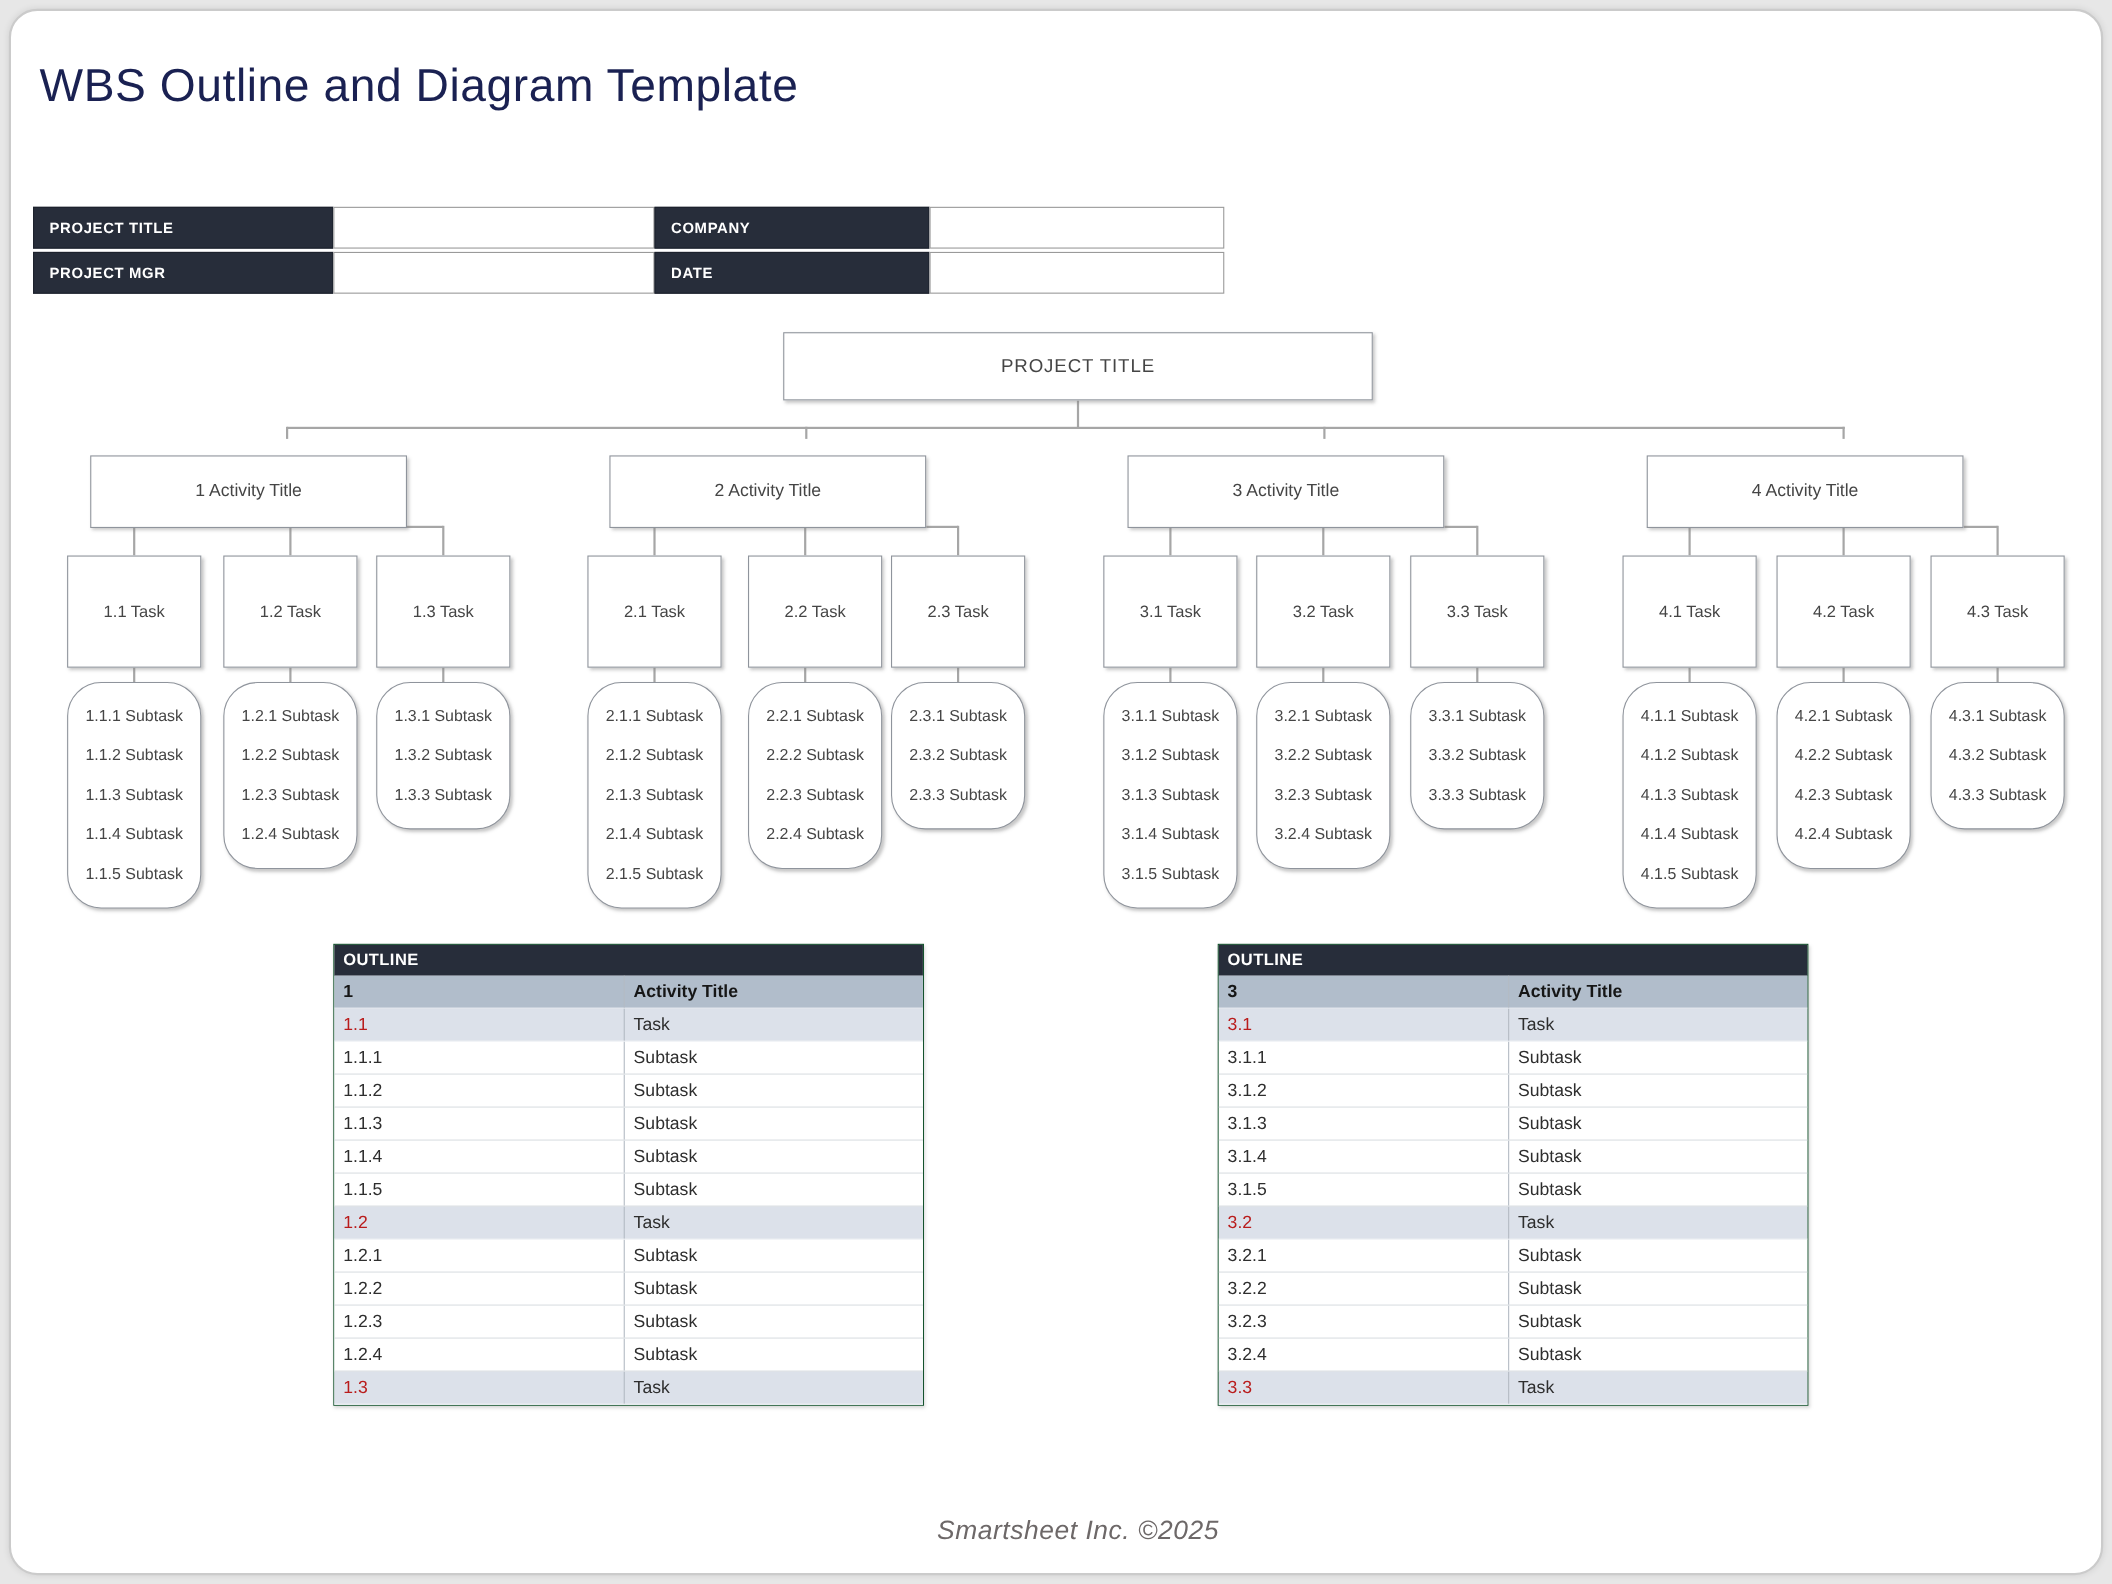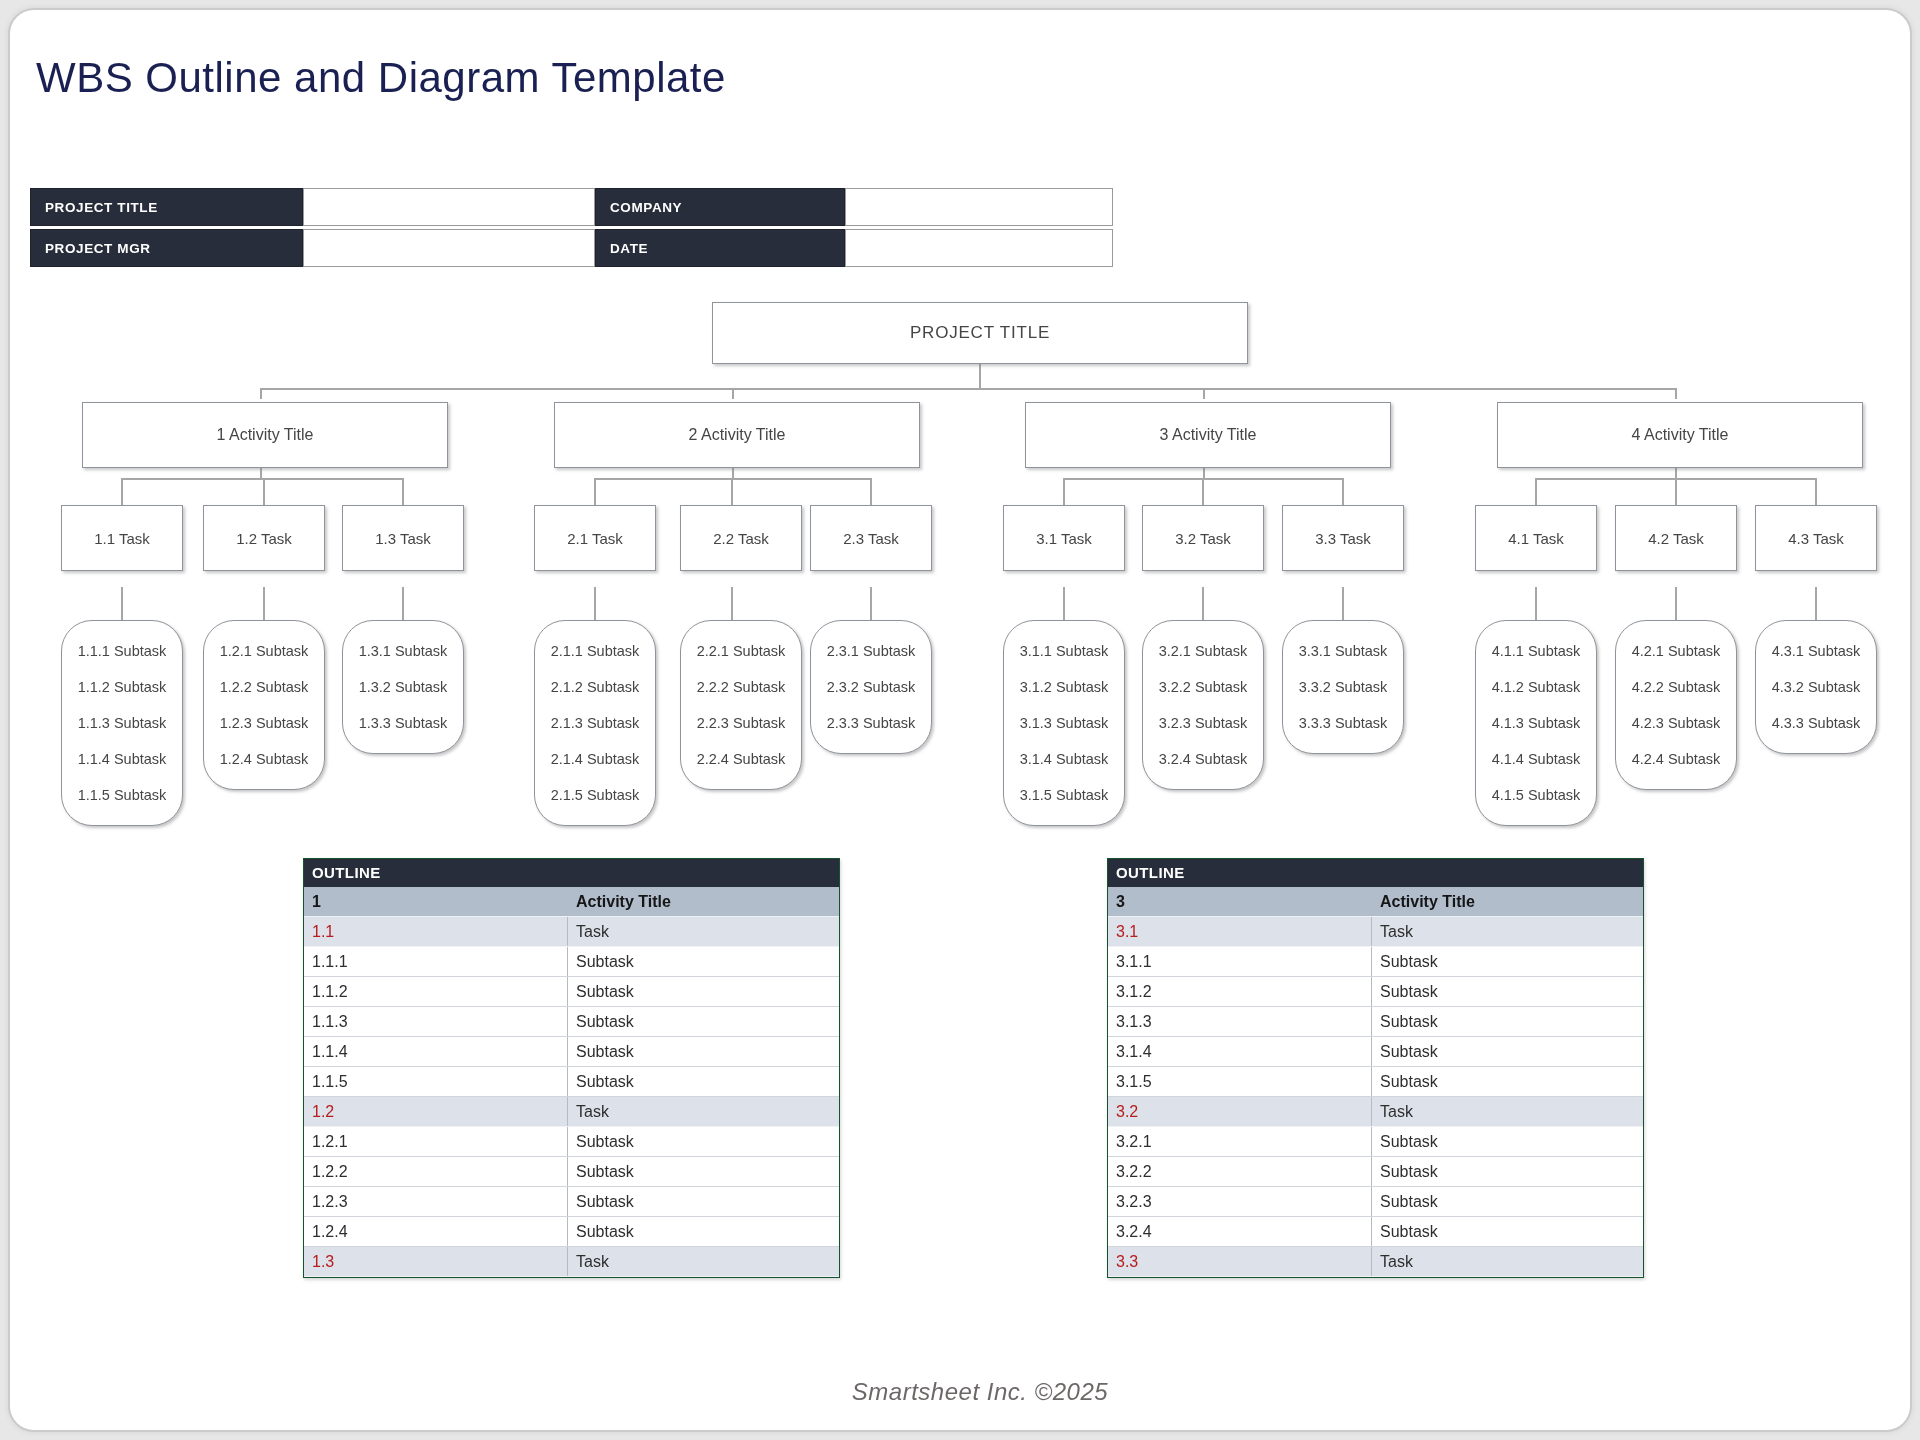--- a/index.html
+++ b/index.html
@@ -41,23 +41,23 @@
   }
   
   .box{
     position:absolute;background:#ffffff;
     border:1.5px solid #8f949c;box-sizing:border-box;
     box-shadow:2px 2px 3px rgba(130,130,130,0.45);
     display:flex;align-items:center;justify-content:center;
     color:#454545;
   }
   .root-box{left:712px;top:302px;width:536px;height:62px;font-size:17px;letter-spacing:.8px;}
-  .activity{top:402px;width:366px;height:66px;font-size:16px;}
+  .activity{top:414px;width:288px;height:66px;font-size:16px;}
   .a1{left:82px}.a2{left:554px}.a3{left:1025px}.a4{left:1497px}
-  .task{top:505px;width:122px;height:66px;font-size:15px;}
+  .task{top:505px;width:122px;height:102px;font-size:15px;}
   .subs{top:620px;width:122px;display:block;padding:12px 0;text-align:center;border-radius:31px;}
   .sub-item{font-size:14.5px;line-height:36px;white-space:nowrap;color:#454545;}
   .tb11{left:61px}.tb12{left:203px}.tb13{left:342px}
   .tb21{left:534px}.tb22{left:680px}.tb23{left:810px}
   .tb31{left:1003px}.tb32{left:1142px}.tb33{left:1282px}
   .tb41{left:1475px}.tb42{left:1615px}.tb43{left:1755px}
   .vl,.hl{position:absolute;background:#a6a6a6;}
   .vl{width:2px;}
   .hl{height:2px;}
   

